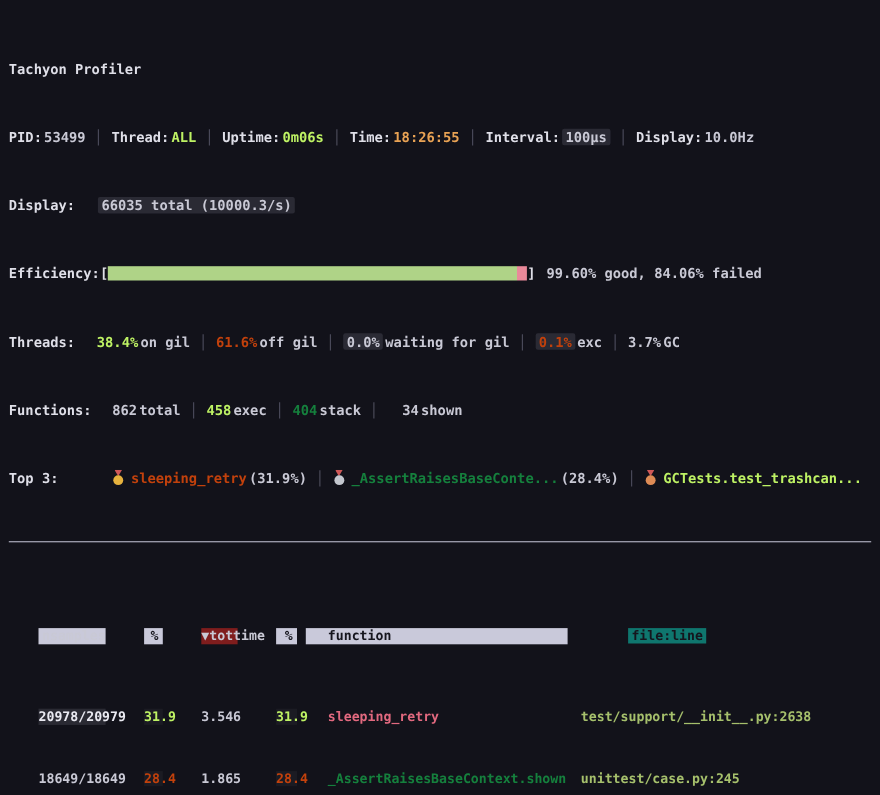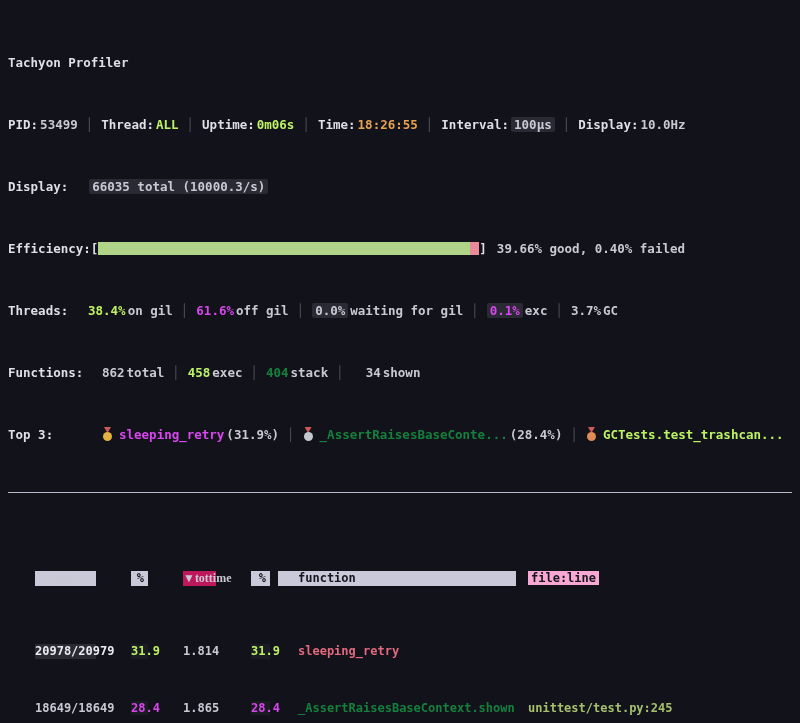--- a/index.html
+++ b/index.html
@@ -13,21 +13,21 @@
     color:#c3c3cf;
     font-weight:bold;
     overflow:hidden;
     white-space:pre;
   }
   .hline { height:17px; line-height:17px; }
   .lbl { color:#dfdfe8; }
   .val { color:#c9c9d5; }
   .sep { color:#4e4e5e; margin:0 8px; font-weight:normal; }
   .green { color:#bef264; }
-  .pink  { color:#d946ef; }
+  .pink  { color:#c2410c; }
   .orange{ color:#e8a254; }
   .tan   { color:#15803d; }
   .boxed { background:rgba(210,210,228,0.13); padding:0 3px; border-radius:2px; }
   .sp { margin-left:2px; }
 
   
   .samples-line { position:relative; }
   .bargroup { position:absolute; left:269px; top:0; }
   .bar { display:inline-block; height:13px; vertical-align:-2px; }
   .bar-green { background:#afd387; }
@@ -54,41 +54,41 @@
     height:14.6px; line-height:14.6px;
     align-items:center;
     overflow:hidden;
   }
   .thead { height:15px; line-height:15px; margin-bottom:2px; }
   .c-n,.c-p1,.c-t,.c-p2 { text-align:right;margin-left:27px; }
   .c-p1,.c-p2 { background:rgba(200,200,220,0.05); padding-right:4px; }
   .c-f  { padding-left:20px; overflow:hidden; }
   .c-fl { padding-left:4px; overflow:hidden; }
   .hdr-cell { background:#c9c9da; color:#15151d; }
-  .hdr-sort { background:#be185d; color:#15151d;font-family:Liberation Serif, serif; }
+  .hdr-sort { background:#7f1d1d; color:#15151d; }
   .hdr-plain { background:transparent; }
-  .hdr-plain span { background:#f9a8d4; color:#15151d; padding:0 3px; }
+  .hdr-plain span { background:#0f766e; color:#15151d; padding:0 3px;margin-left:43px; }
   .c-n { color:#c9c9d5; }
   .c-t { color:#c9c9d5; }
   .filegreen { color:#a6c06c; }
   .selwhite { background:rgba(220,220,235,0.12); color:#eaeaf2;text-align:center; }
   .pinkf { color:#e2697f; }
 </style>
 </head>
 <body>
 
 <div class="screen">
 
   <div class="hline lbl">Tachyon Profiler</div>
 
   <div class="hline"><span class="lbl">PID:</span><span class="val sp">53499</span><span class="sep">│</span><span class="lbl">Thread:</span><span class="green sp">ALL</span><span class="sep">│</span><span class="lbl">Uptime:</span><span class="green sp">0m06s</span><span class="sep">│</span><span class="lbl">Time:</span><span class="orange sp">18:26:55</span><span class="sep">│</span><span class="lbl">Interval:</span><span class="val sp boxed">100µs</span><span class="sep">│</span><span class="lbl">Display:</span><span class="val sp">10.0Hz</span></div>
 
   <div class="hline samples-line"><span class="lbl">Display:</span><span class="val boxed" style="margin-left:21px;">66035 total (10000.3/s)</span></div>
 
-  <div class="hline"><span class="lbl">Efficiency:</span><span class="bracket">[</span><span class="bar bar-green" style="width:372px;"></span><span class="bar bar-pink" style="width:9px;"></span><span class="bracket">]</span><span class="val" style="margin-left:10px;">39.66% good, 0.40% failed</span></div>
+  <div class="hline"><span class="lbl">Efficiency:</span><span class="bracket">[</span><span class="bar bar-green" style="width:372px;"></span><span class="bar bar-pink" style="width:9px;"></span><span class="bracket">]</span><span class="val" style="margin-left:10px;">99.60% good, 84.06% failed</span></div>
 
   <div class="hline"><span class="lbl" style="display:inline-block;width:80px;">Threads:</span><span class="green">38.4%</span><span class="val sp">on gil</span><span class="sep">│</span><span class="pink">61.6%</span><span class="val sp">off gil</span><span class="sep">│</span><span class="val boxed">0.0%</span><span class="val sp">waiting for gil</span><span class="sep">│</span><span class="pink boxed">0.1%</span><span class="val sp">exc</span><span class="sep">│</span><span class="val">3.7%</span><span class="val sp">GC</span></div>
 
   <div class="hline"><span class="lbl" style="display:inline-block;width:94px;">Functions:</span><span class="val">862</span><span class="val sp">total</span><span class="sep">│</span><span class="green">458</span><span class="val sp">exec</span><span class="sep">│</span><span class="tan">404</span><span class="val sp">stack</span><span class="sep">│</span><span class="val" style="margin-left:14px;">34</span><span class="val sp">shown</span></div>
 
   <div class="hline"><span class="lbl" style="display:inline-block;width:94px;">Top 3:</span><span class="medal m-gold"></span><span class="pink">sleeping_retry</span><span class="val sp">(31.9%)</span><span class="sep">│</span><span class="medal m-silver"></span><span class="tan">_AssertRaisesBaseConte...</span><span class="val sp">(28.4%)</span><span class="sep">│</span><span class="medal m-bronze"></span><span class="green">GCTests.test_trashcan...</span></div>
 
   <div class="rule"></div>
 
   <div class="table">
@@ -97,32 +97,33 @@
       <div class="c-p1 hdr-cell">%</div>
       <div class="c-t hdr-sort">▼tottime</div>
       <div class="c-p2 hdr-cell">%</div>
       <div class="c-f hdr-cell">function</div>
       <div class="c-fl hdr-plain"><span>file:line</span></div>
     </div>
     <div>
     <div class="trow">
       <div class="c-n selwhite">20978/20979</div>
       <div class="c-p1 green">31.9</div>
-      <div class="c-t green">1.814</div>
+      <div class="c-t green">3.546</div>
       <div class="c-p2 green">31.9</div>
       <div class="c-f pinkf">sleeping_retry</div>
+      <div class="c-fl filegreen">test/support/__init__.py:2638</div>
     </div>
   
     <div class="trow">
       <div class="c-n">18649/18649</div>
       <div class="c-p1 pink">28.4</div>
       <div class="c-t">1.865</div>
       <div class="c-p2 pink">28.4</div>
       <div class="c-f tan">_AssertRaisesBaseContext.shown</div>
-      <div class="c-fl filegreen">unittest/test.py:245</div>
+      <div class="c-fl filegreen">unittest/case.py:245</div>
     </div>
   
     
   
     
   
     
   
     
   

